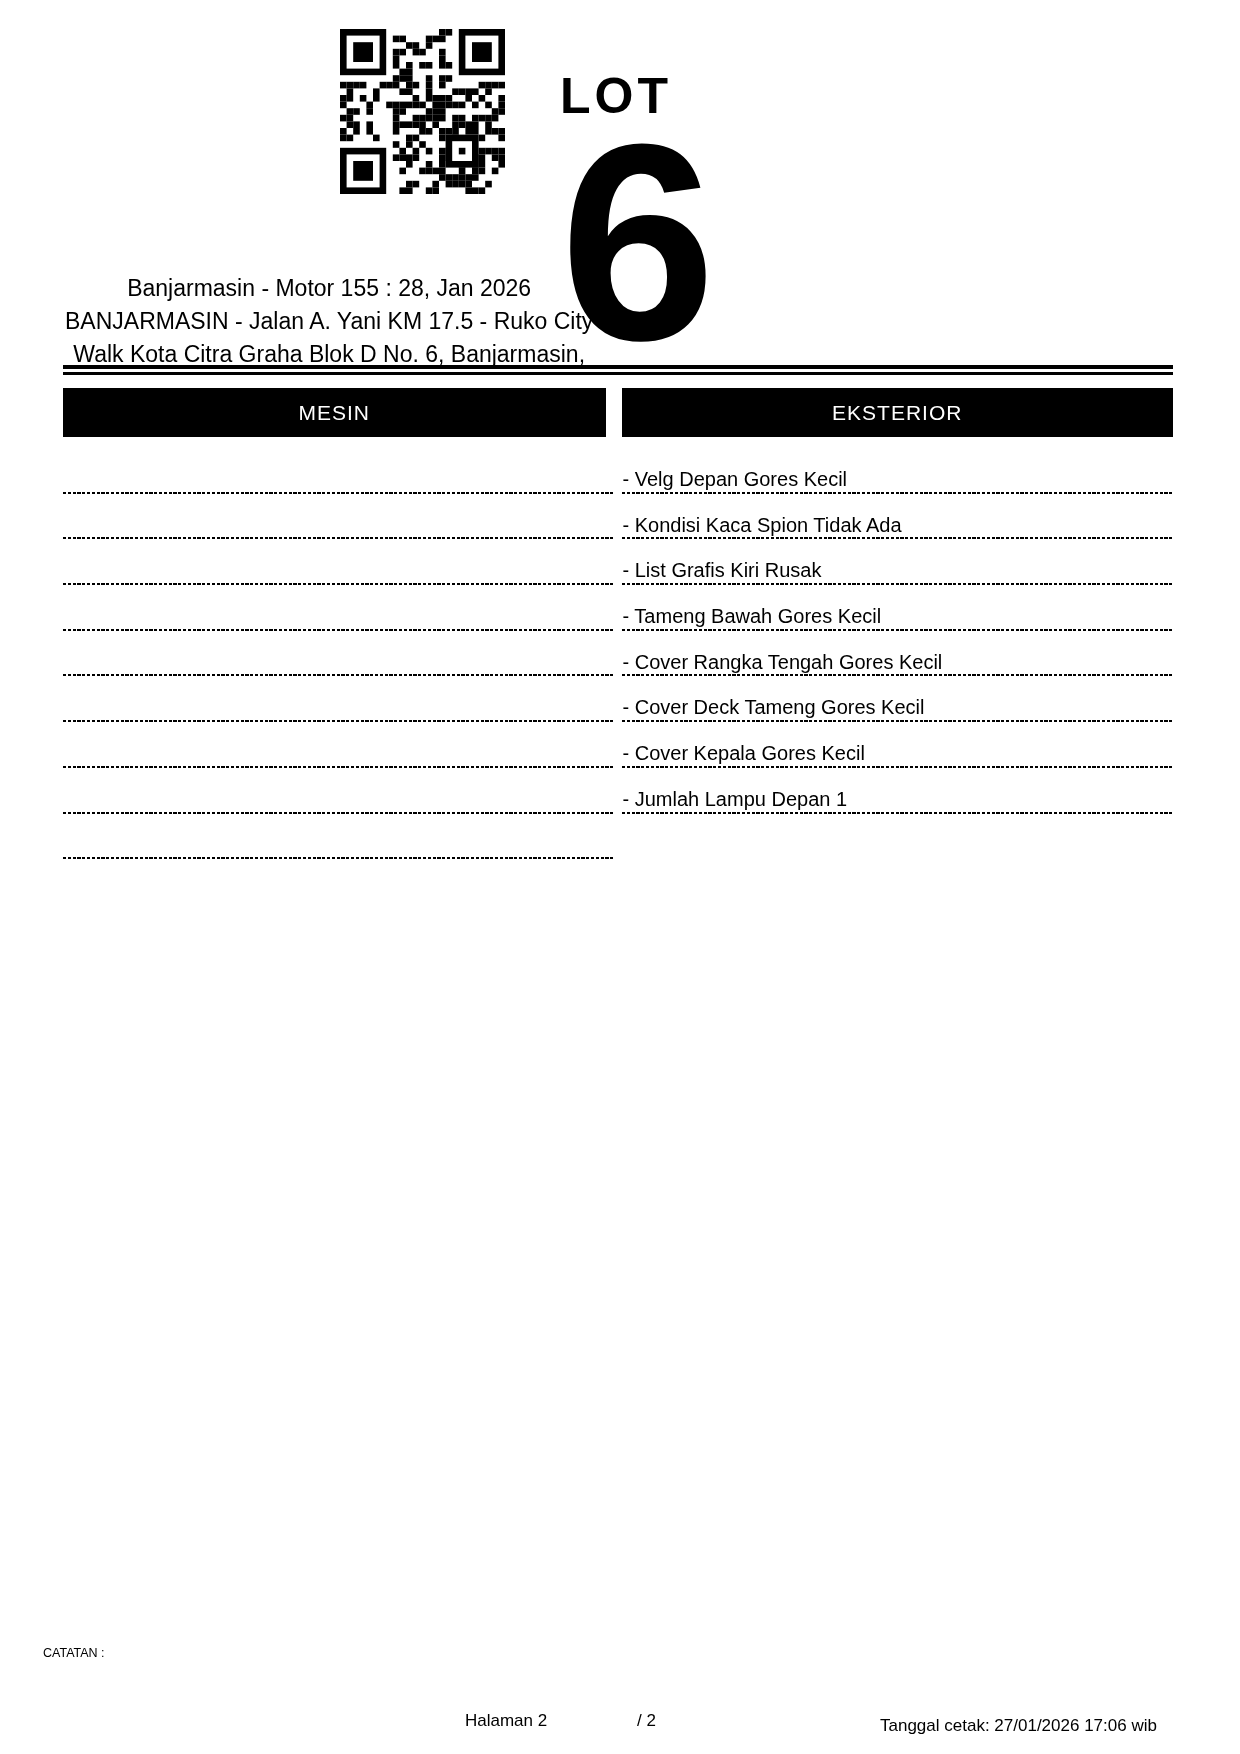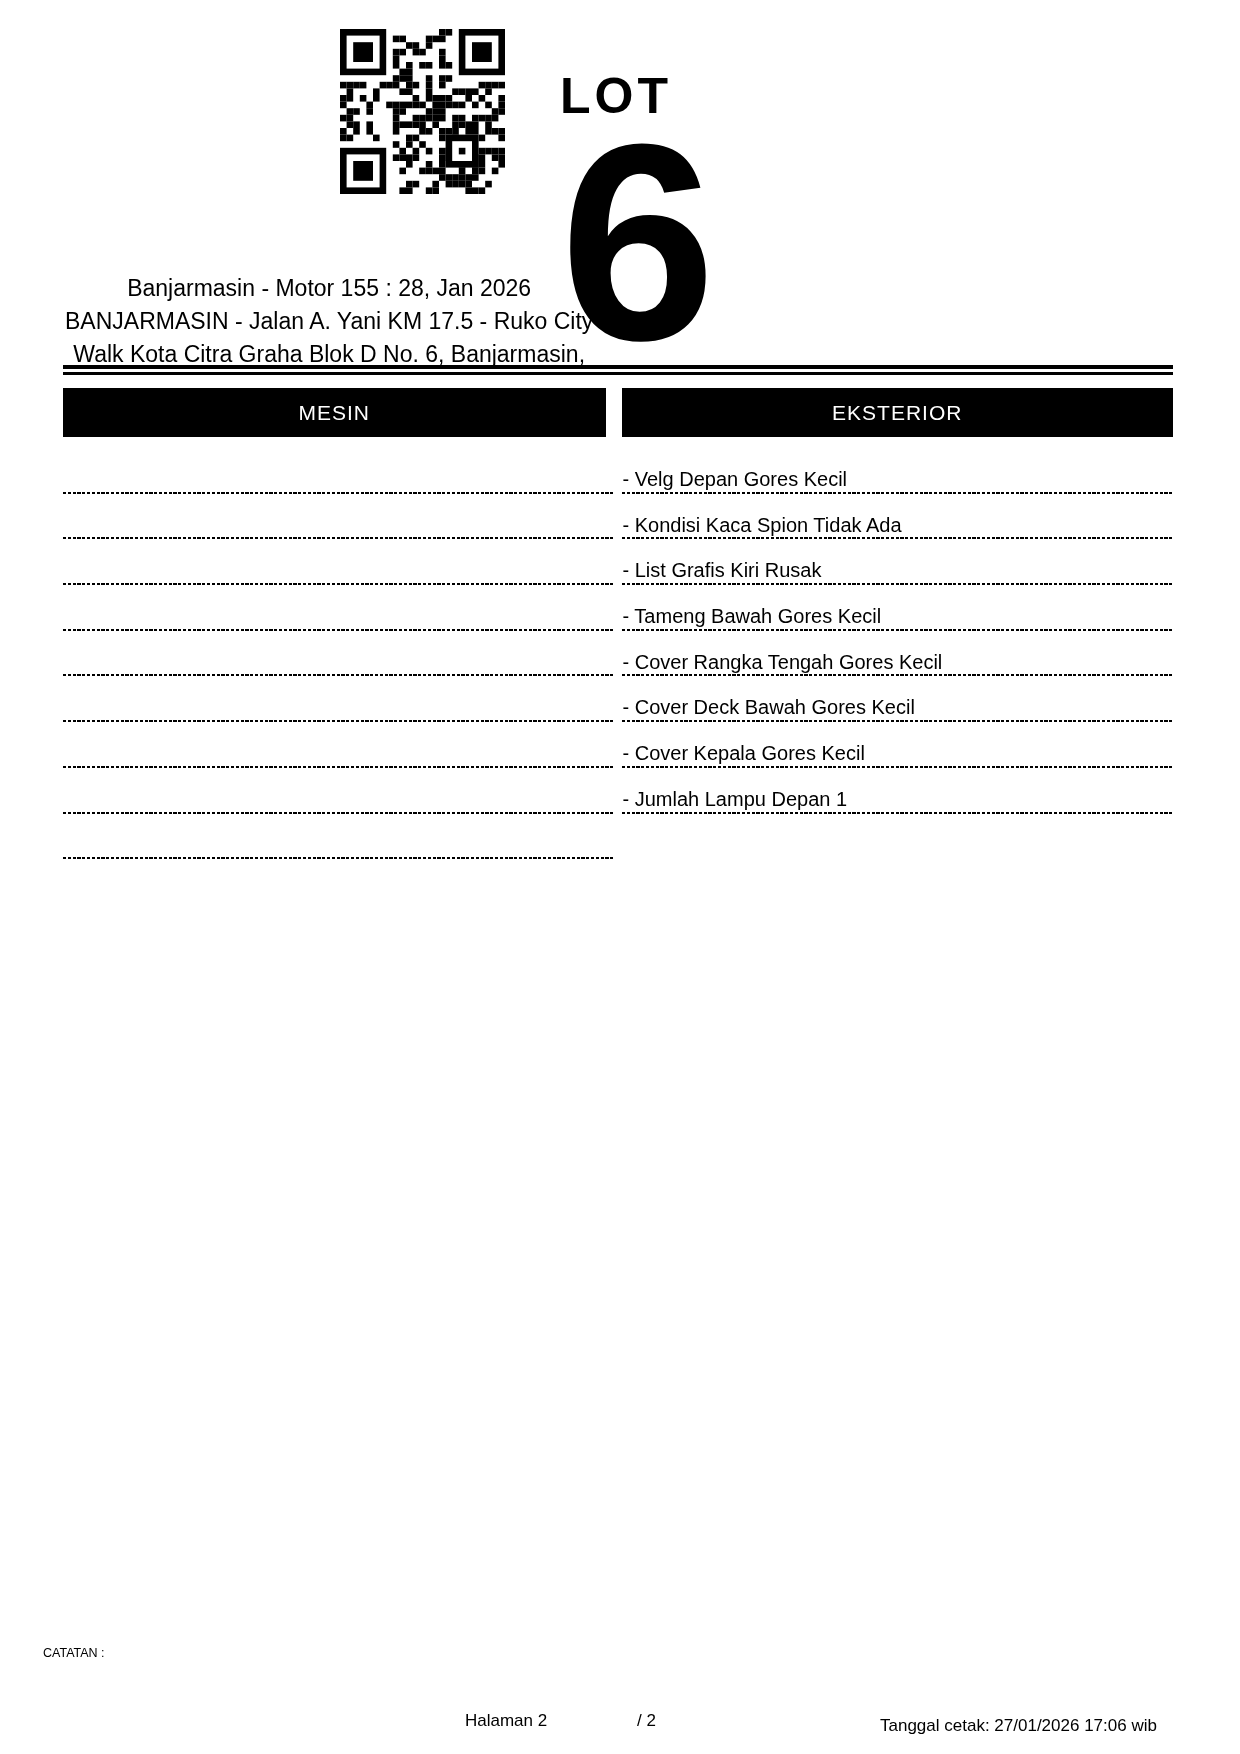--- a/index.html
+++ b/index.html
@@ -355,21 +355,21 @@
           </div>
           <div class="row">
             <span class="row-text">- Tameng Bawah Gores Kecil</span>
             <div class="dots"></div>
           </div>
           <div class="row">
             <span class="row-text">- Cover Rangka Tengah Gores Kecil</span>
             <div class="dots"></div>
           </div>
           <div class="row">
-            <span class="row-text">- Cover Deck Bawah Gores Kecil</span>
+            <span class="row-text">- Cover Deck Tameng Gores Kecil</span>
             <div class="dots"></div>
           </div>
           <div class="row">
             <span class="row-text">- Cover Kepala Gores Kecil</span>
             <div class="dots"></div>
           </div>
           <div class="row">
             <span class="row-text">- Jumlah Lampu Depan 1</span>
             <div class="dots"></div>
           </div>

